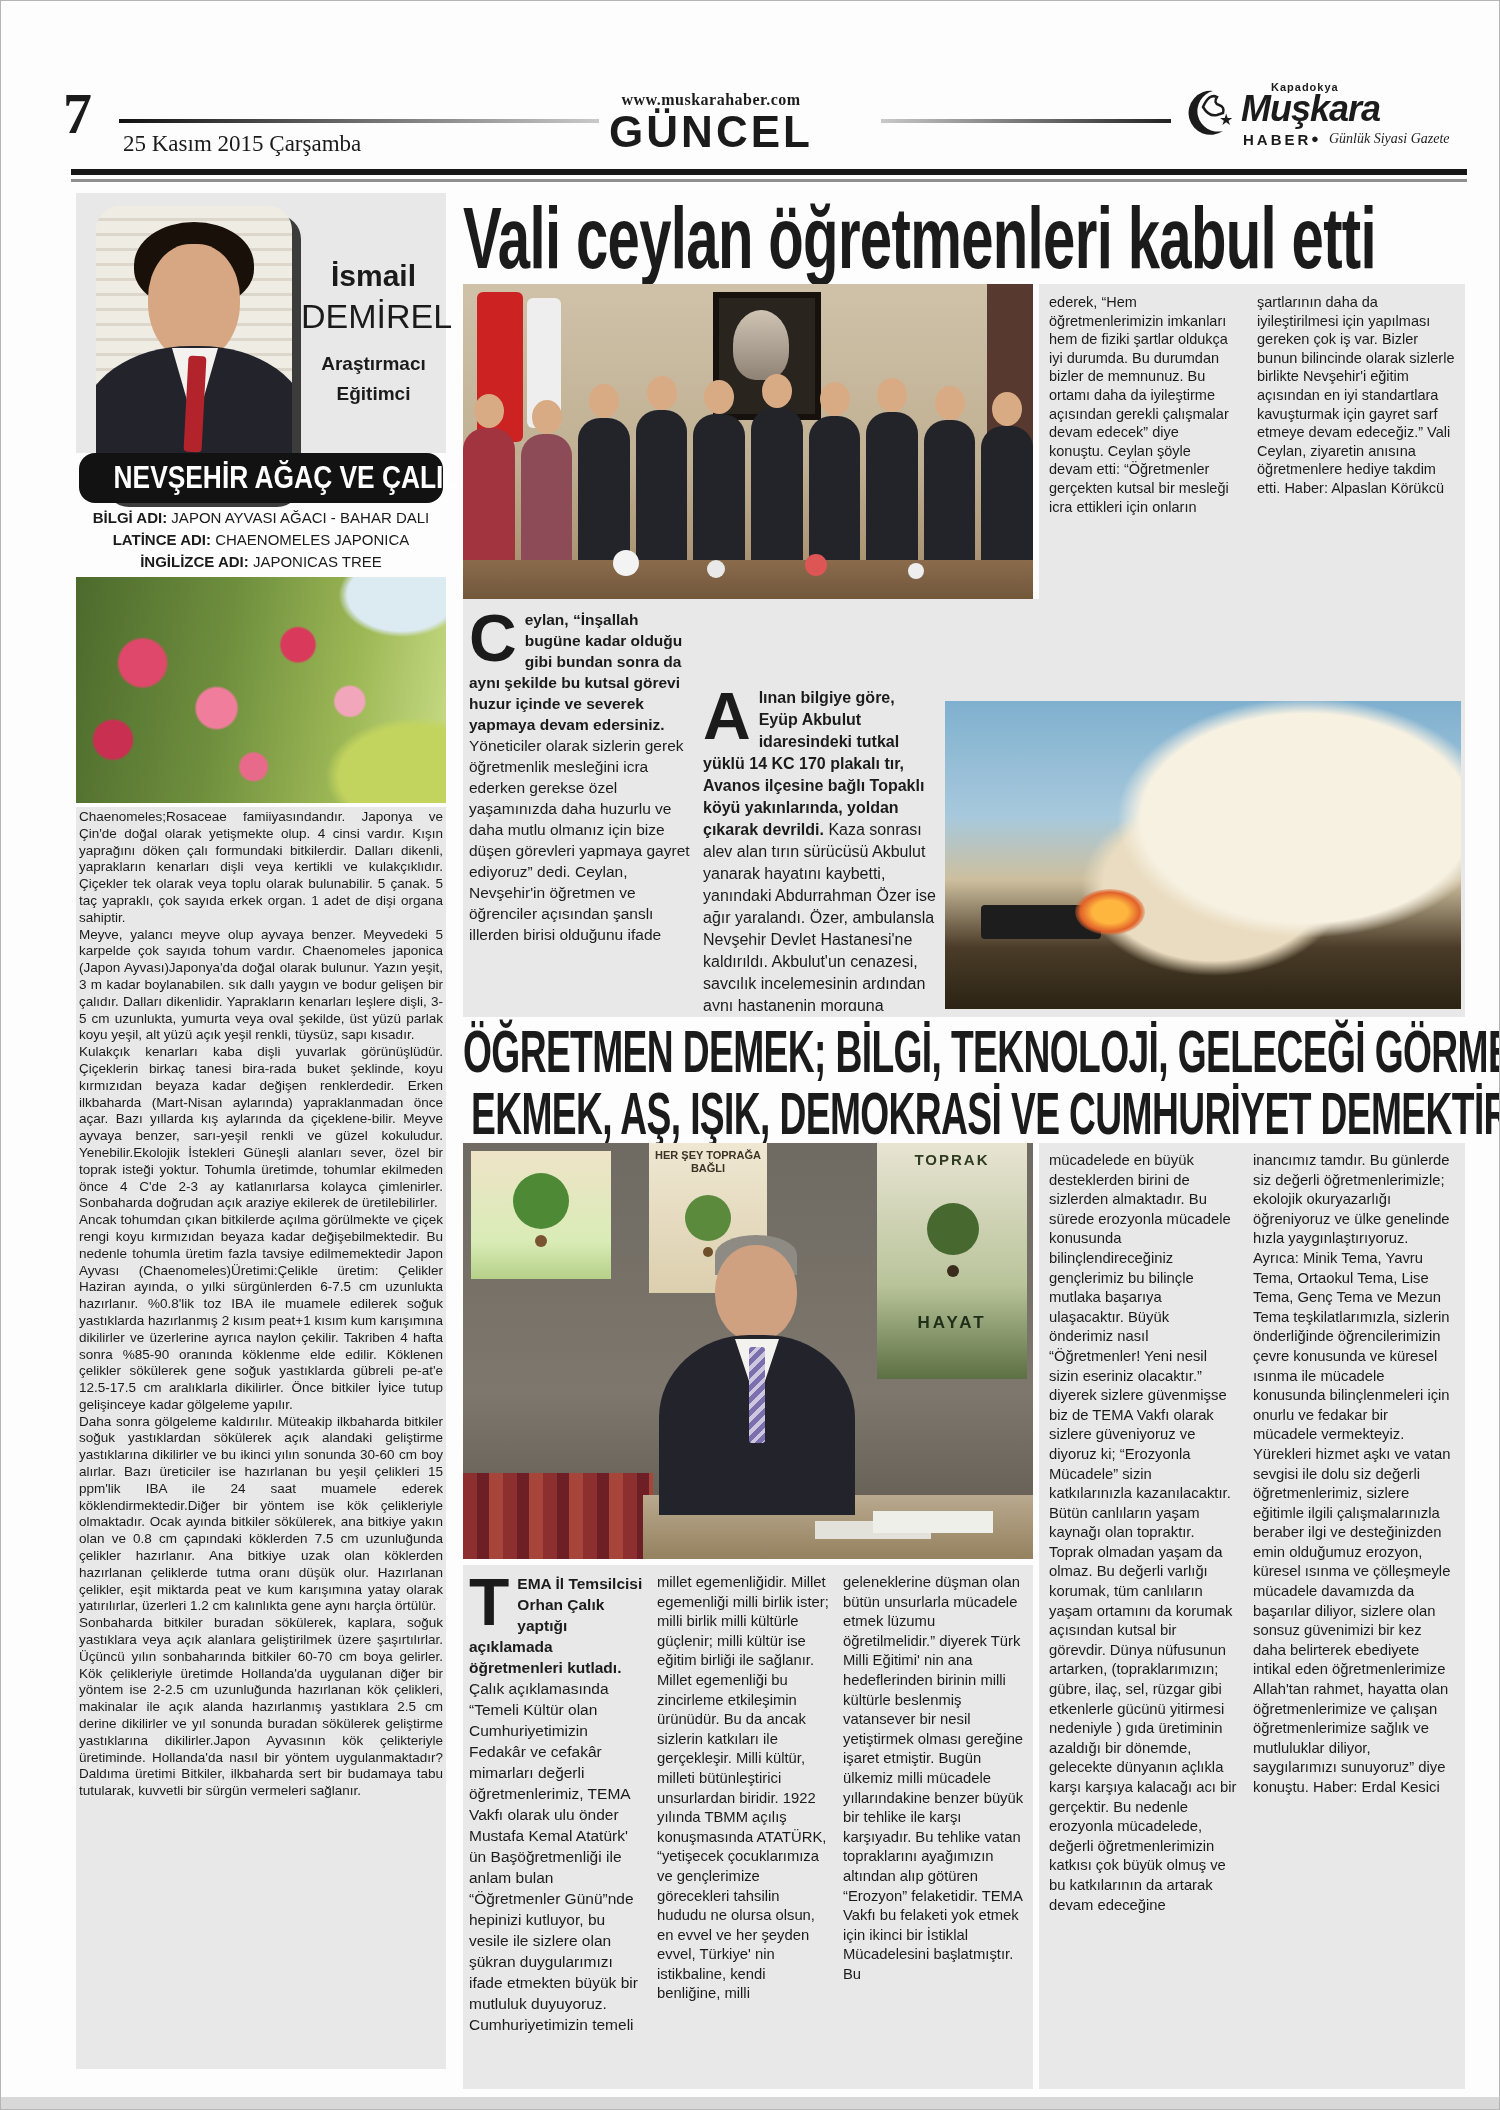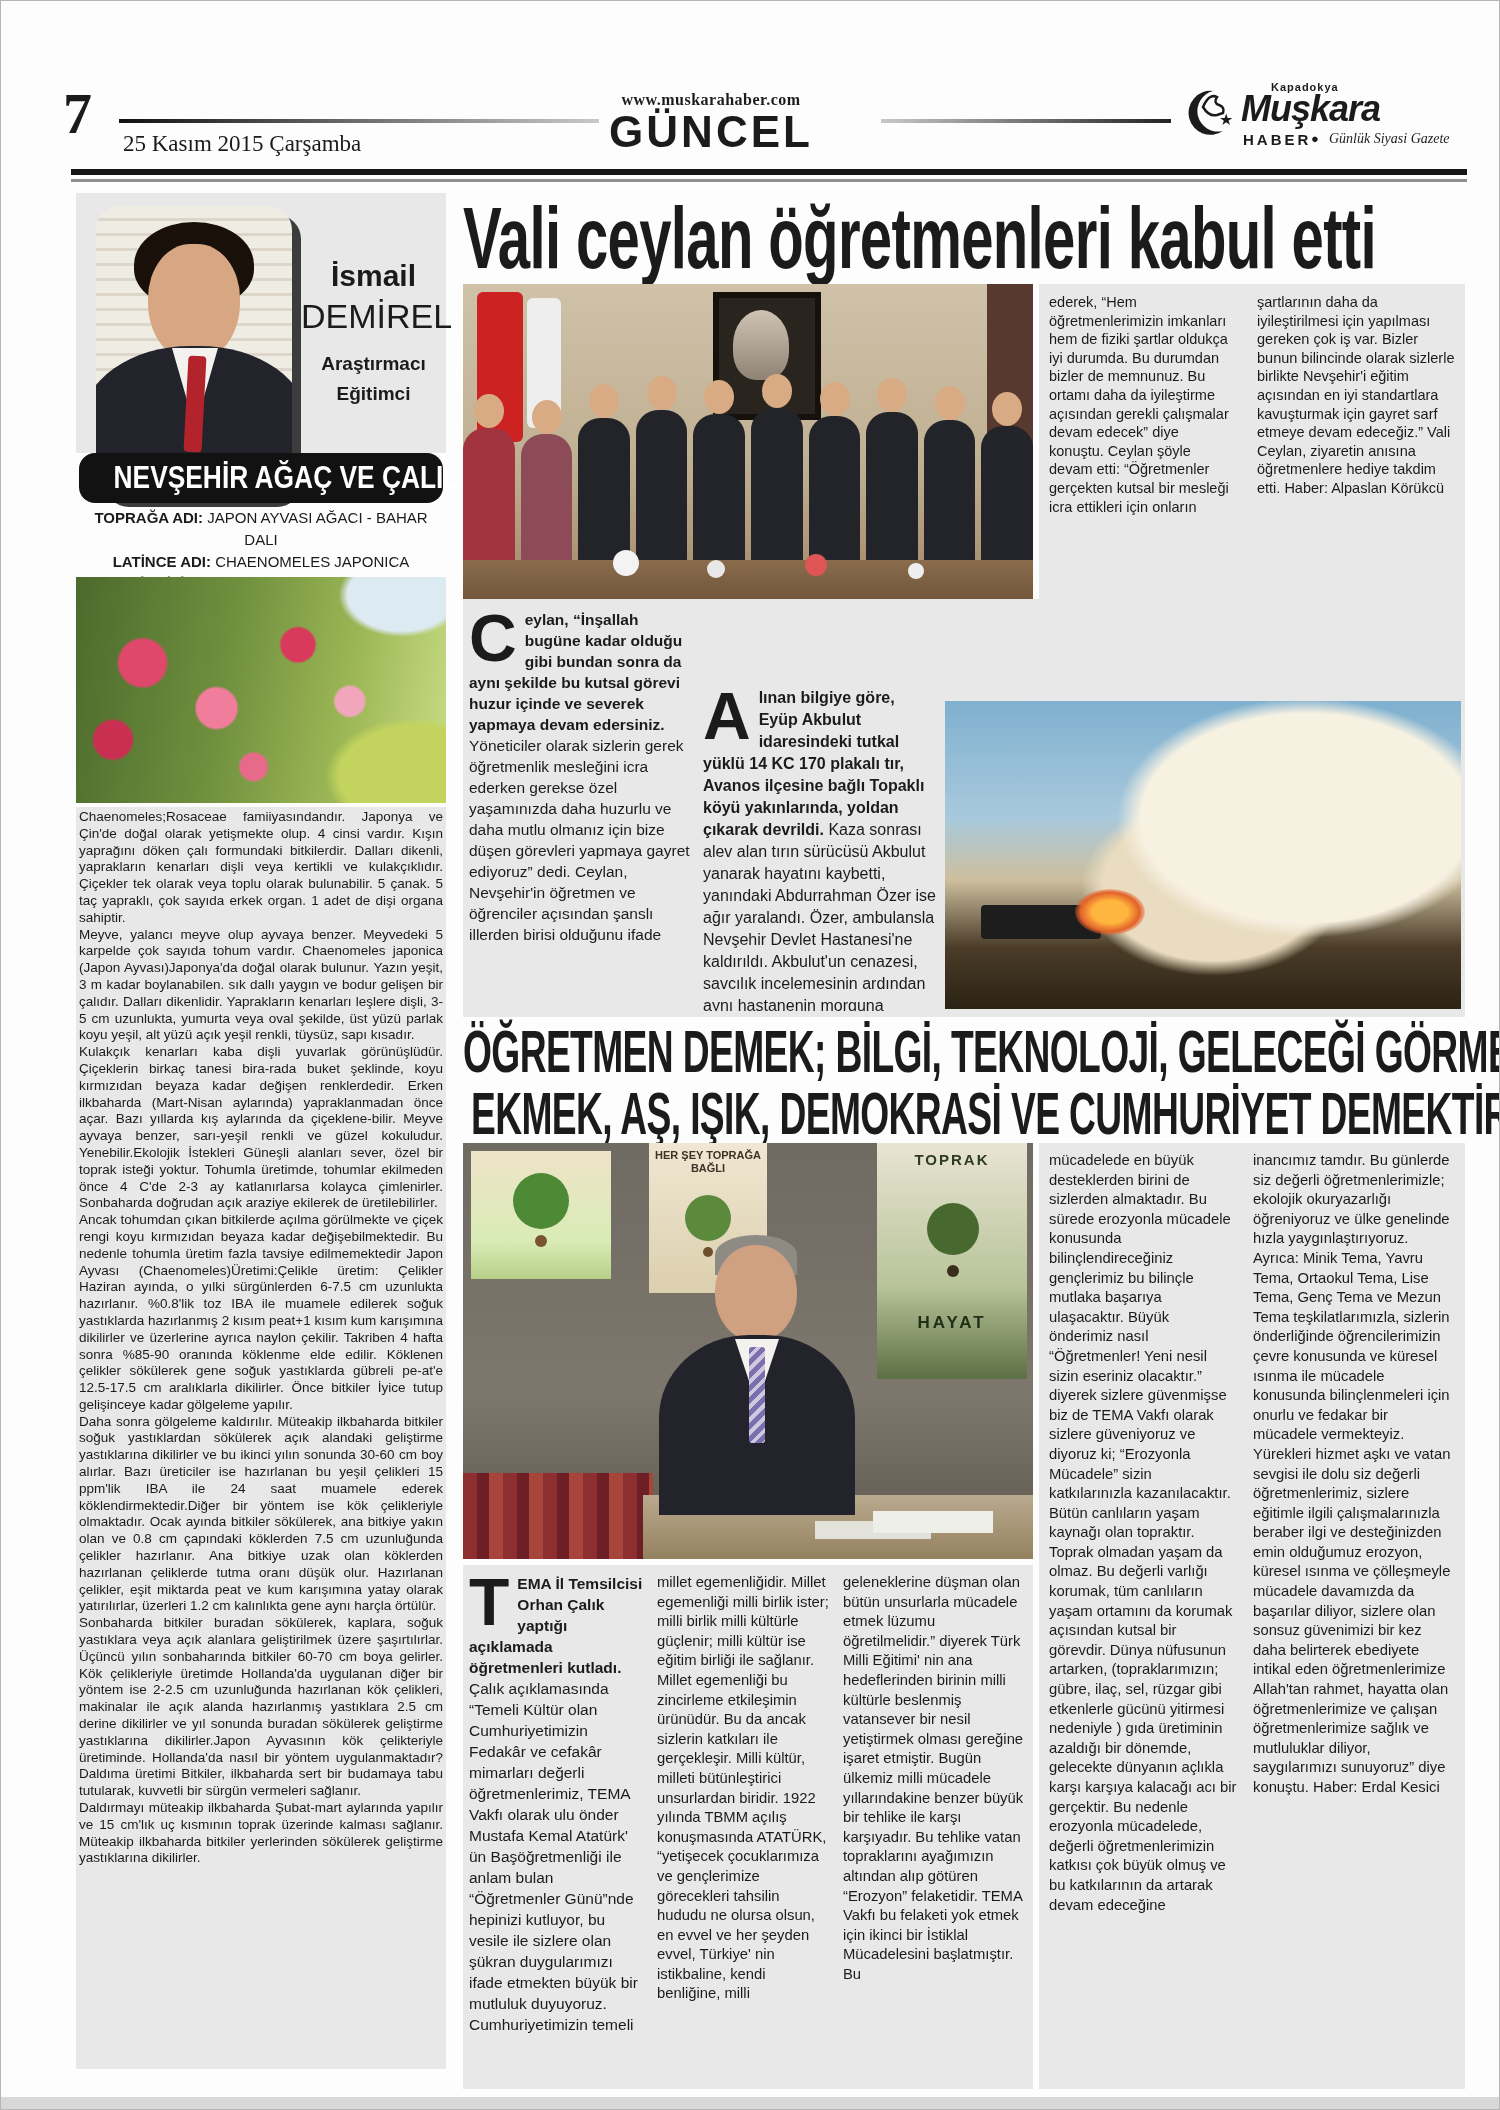--- a/index.html
+++ b/index.html
@@ -151,35 +151,34 @@
   <div class="abs author-name1" style="left:300px;top:258px;width:145px;text-align:center;">İsmail</div>
   <div class="abs author-name2" style="left:300px;top:296px;width:145px;text-align:center;">DEMİREL</div>
   <div class="abs author-role" style="left:300px;top:352px;width:145px;text-align:center;">Araştırmacı</div>
   <div class="abs author-role" style="left:300px;top:382px;width:145px;text-align:center;">Eğitimci</div>
 
   <div class="abs banner" style="left:78px;top:452px;width:364px;height:50px;line-height:50px;">
     <span>NEVŞEHİR AĞAÇ VE ÇALILARI</span>
   </div>
 
   <div class="abs" style="left:78px;top:506px;width:364px;">
-    <div class="latin-row"><b>TOPRAĞA ADI:</b><span> JAPON AYVASI AĞACI - BAHAR DALI</span></div>
+    <div class="latin-row"><b>BİLGİ ADI:</b><span> JAPON AYVASI AĞACI - BAHAR DALI</span></div>
     <div class="latin-row"><b>LATİNCE ADI:</b><span> CHAENOMELES JAPONICA</span></div>
     <div class="latin-row"><b>İNGİLİZCE ADI:</b><span> JAPONICAS TREE</span></div>
   </div>
 
   <div class="abs flower-photo" style="left:75px;top:576px;width:370px;height:226px;"></div>
 
   <div class="abs panel plant-body" style="left:75px;top:806px;width:370px;height:1262px;padding:2px 3px;box-sizing:border-box;">
     <p>Chaenomeles;Rosaceae famiiyasındandır. Japonya ve Çin'de doğal olarak yetişmekte olup. 4 cinsi vardır. Kışın yaprağını döken çalı formundaki bitkilerdir. Dalları dikenli, yaprakların kenarları dişli veya kertikli ve kulakçıklıdır. Çiçekler tek olarak veya toplu olarak bulunabilir. 5 çanak. 5 taç yapraklı, çok sayıda erkek organ. 1 adet de dişi organa sahiptir.</p>
     <p>Meyve, yalancı meyve olup ayvaya benzer. Meyvedeki 5 karpelde çok sayıda tohum vardır. Chaenomeles japonica (Japon Ayvası)Japonya'da doğal olarak bulunur. Yazın yeşit, 3 m kadar boylanabilen. sık dallı yaygın ve bodur gelişen bir çalıdır. Dalları dikenlidir. Yaprakların kenarları leşlere dişli, 3-5 cm uzunlukta, yumurta veya oval şekilde, üst yüzü parlak koyu yeşil, alt yüzü açık yeşil renkli, tüysüz, sapı kısadır.</p>
     <p>Kulakçık kenarları kaba dişli yuvarlak görünüşlüdür. Çiçeklerin birkaç tanesi bira-rada buket şeklinde, koyu kırmızıdan beyaza kadar değişen renklerdedir. Erken ilkbaharda (Mart-Nisan aylarında) yapraklanmadan önce açar. Bazı yıllarda kış aylarında da çiçeklene-bilir. Meyve ayvaya benzer, sarı-yeşil renkli ve güzel kokuludur. Yenebilir.Ekolojik İstekleri Güneşli alanları sever, özel bir toprak isteği yoktur. Tohumla üretimde, tohumlar ekilmeden önce 4 C'de 2-3 ay katlanırlarsa kolayca çimlenirler. Sonbaharda doğrudan açık araziye ekilerek de üretilebilirler.</p>
     <p>Ancak tohumdan çıkan bitkilerde açılma görülmekte ve çiçek rengi koyu kırmızıdan beyaza kadar değişebilmektedir. Bu nedenle tohumla üretim fazla tavsiye edilmemektedir Japon Ayvası (Chaenomeles)Üretimi:Çelikle üretim: Çelikler Haziran ayında, o yılki sürgünlerden 6-7.5 cm uzunlukta hazırlanır. %0.8'lik toz IBA ile muamele edilerek soğuk yastıklarda hazırlanmış 2 kısım peat+1 kısım kum karışımına dikilirler ve üzerlerine ayrıca naylon çekilir. Takriben 4 hafta sonra %85-90 oranında köklenme elde edilir. Köklenen çelikler sökülerek gene soğuk yastıklarda gübreli pe-at'e 12.5-17.5 cm aralıklarla dikilirler. Önce bitkiler İyice tutup gelişinceye kadar gölgeleme yapılır.</p>
     <p>Daha sonra gölgeleme kaldırılır. Müteakip ilkbaharda bitkiler soğuk yastıklardan sökülerek açık alandaki geliştirme yastıklarına dikilirler ve bu ikinci yılın sonunda 30-60 cm boy alırlar. Bazı üreticiler ise hazırlanan bu yeşil çelikleri 15 ppm'lik IBA ile 24 saat muamele ederek köklendirmektedir.Diğer bir yöntem ise kök çelikleriyle olmaktadır. Ocak ayında bitkiler sökülerek, ana bitkiye yakın olan ve 0.8 cm çapındaki köklerden 7.5 cm uzunluğunda çelikler hazırlanır. Ana bitkiye uzak olan köklerden hazırlanan çeliklerde tutma oranı düşük olur. Hazırlanan çelikler, eşit miktarda peat ve kum karışımına yatay olarak yatırılırlar, üzerleri 1.2 cm kalınlıkta gene aynı harçla örtülür.</p>
     <p>Sonbaharda bitkiler buradan sökülerek, kaplara, soğuk yastıklara veya açık alanlara geliştirilmek üzere şaşırtılırlar. Üçüncü yılın sonbaharında bitkiler 60-70 cm boya gelirler. Kök çelikleriyle üretimde Hollanda'da uygulanan diğer bir yöntem ise 2-2.5 cm uzunluğunda hazırlanan kök çelikleri, makinalar ile açık alanda hazırlanmış yastıklara 2.5 cm derine dikilirler ve yıl sonunda buradan sökülerek geliştirme yastıklarına dikilirler.Japon Ayvasının kök çelikteriyle üretiminde. Hollanda'da nasıl bir yöntem uygulanmaktadır?Daldıma üretimi Bitkiler, ilkbaharda sert bir budamaya tabu tutularak, kuvvetli bir sürgün vermeleri sağlanır.</p>
-    <p>Daldırmayı müteakip ilkbaharda Şubat-mart aylarında yapılır ve 15 cm'lık uç kısmının toprak üzerinde kalması sağlanır. Müteakip ilkbaharda bitkiler yerlerinden sökülerek geliştirme yastıklarına dikilirler.</p>
   </div>
 
   <div class="abs" style="left:462px;top:186px;width:1030px;height:84px;overflow:visible;">
     <span class="cond h1-line">Vali ceylan öğretmenleri kabul etti</span>
   </div>
 
   <div class="abs photo1" style="left:462px;top:283px;width:570px;height:322px;">
     <div class="p1-curtain"></div>
     <div class="p1-flag-red"></div>
     <div class="p1-flag-white"></div>

